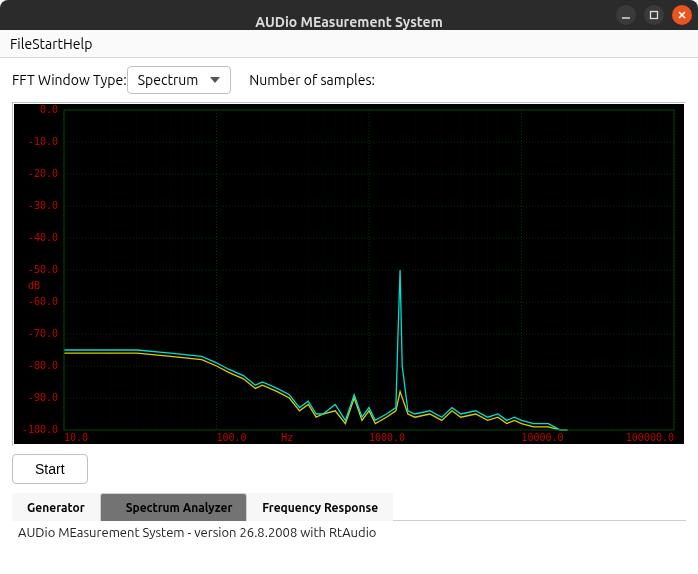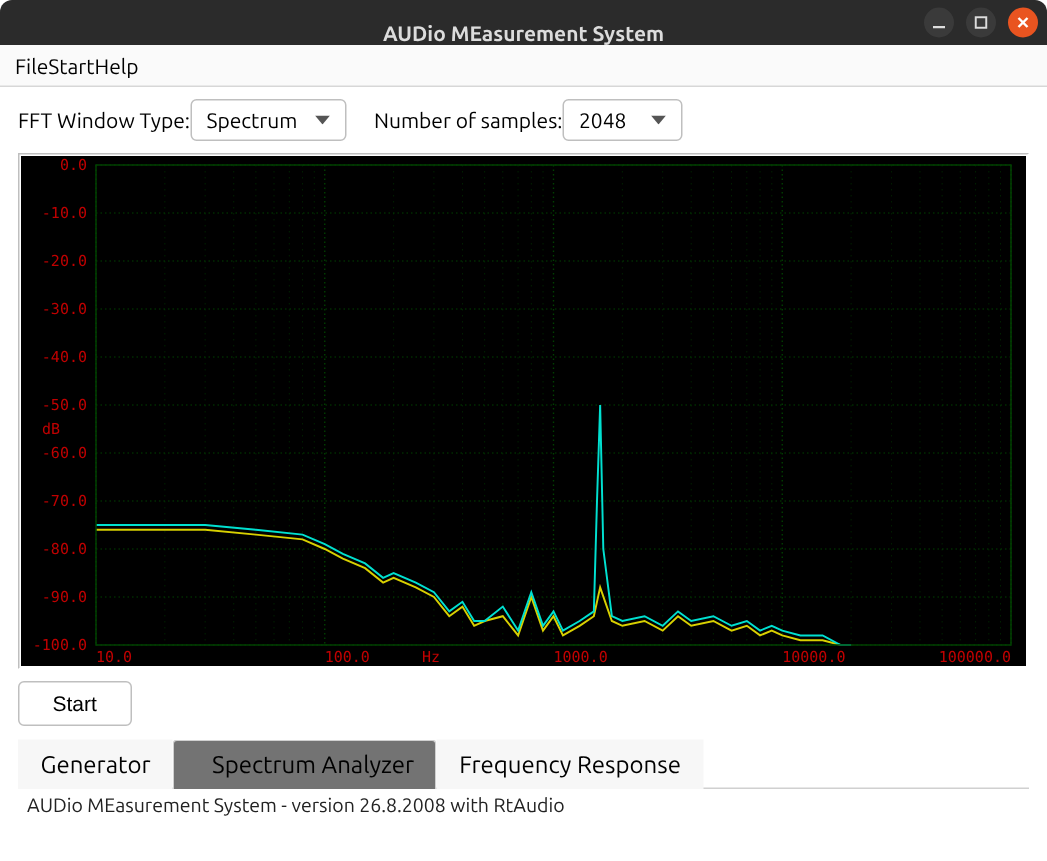--- a/index.html
+++ b/index.html
@@ -90,27 +90,28 @@
     cursor: pointer;
     font-size:14px;
   }
   .tabs {
     display: flex;
     border-bottom: 1px solid #d0d0d0;
     margin-top:2px;
   }
   .tab {
     padding: 7px 14px;
-    font-size: 16px;
+    font-size: 12px;
     cursor: pointer;
     border: 1px solid transparent;
     border-bottom:none;
     position:relative;
     top:1px;
     background:#f7f7f7;
+    font-weight:bold;
   }
   .tab.active {
     border-color: #d0d0d0;
     background: #737373;
     border-radius:3px 3px 0 0;
     padding-left:25px;
   }
   .status {
     padding: 4px 6px 6px 6px;
     font-size: 13px;
@@ -152,26 +153,20 @@
   <div class="param-row">
     <span class="label">FFT Window Type:</span>
     <div class="dropdown">
       <span>Spectrum</span>
       <svg viewBox="0 0 10 6">
           <path d="M0 0 L5 6 L10 0" fill="#555"></path>
         </svg>
     </div>
     <span style="width:18px"></span>
     <span class="label">Number of samples:</span>
-    <div class="dropdown">
-      <span>2048</span>
-      <svg viewBox="0 0 10 6">
-          <path d="M0 0 L5 6 L10 0" fill="#555"></path>
-        </svg>
-    </div>
   </div>
 
   <div class="chart-frame">
     <svg class="chart" id="chart-svg" viewBox="0 0 670 340" preserveAspectRatio="none">
         <line x1="50" x2="660" y1="6" y2="6" stroke="#004000" stroke-dasharray="1 2" stroke-width="0.8"></line>
         <text x="44" y="9" text-anchor="end" fill="#c00000" font-size="10">0.0</text>
         <line x1="50" x2="660" y1="38" y2="38" stroke="#004000" stroke-dasharray="1 2" stroke-width="0.8"></line>
         <text x="44" y="41" text-anchor="end" fill="#c00000" font-size="10">-10.0</text>
         <line x1="50" x2="660" y1="70" y2="70" stroke="#004000" stroke-dasharray="1 2" stroke-width="0.8"></line>
         <text x="44" y="73" text-anchor="end" fill="#c00000" font-size="10">-20.0</text>

